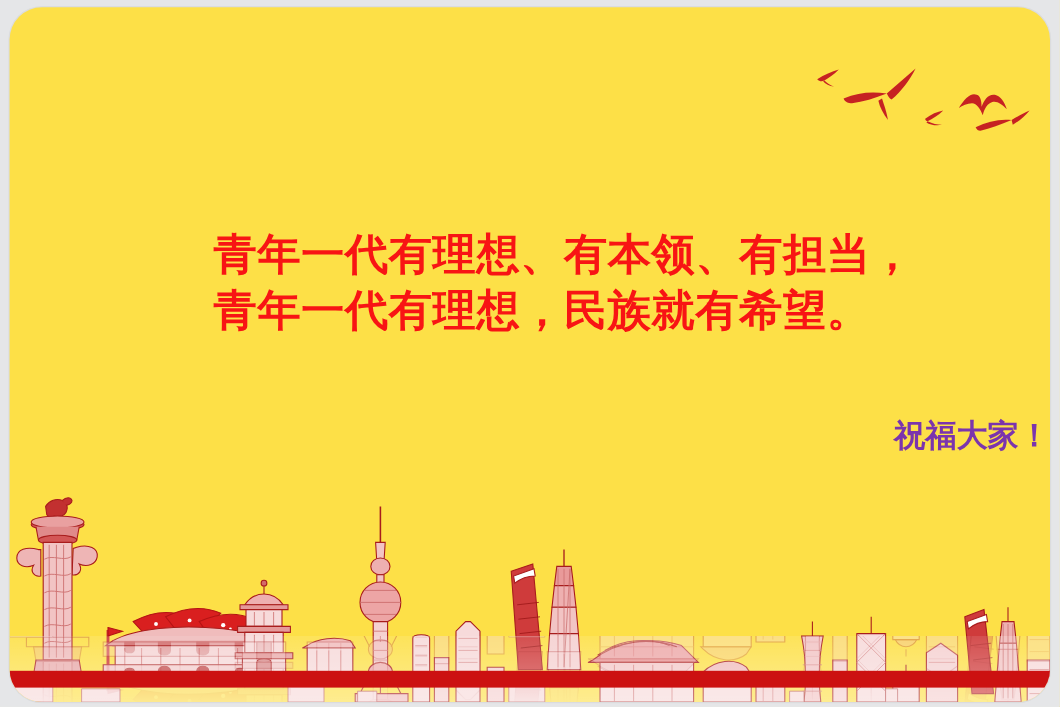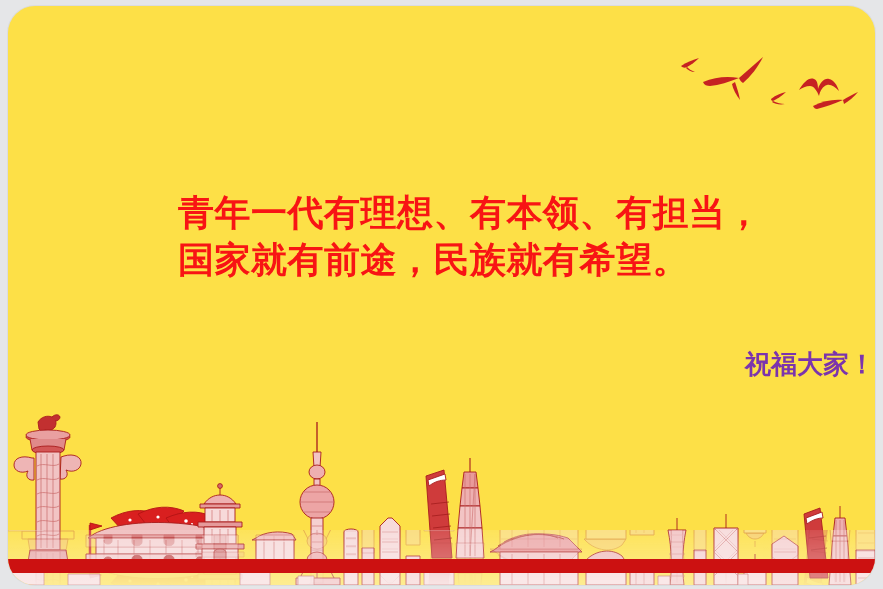--- a/index.html
+++ b/index.html
@@ -123,21 +123,21 @@
           <path d="M126 46 C131 38, 136 33, 141 35 C144 36, 145 40, 145 45 C147 39, 151 34, 156 35 C161 36, 164 41, 166 47 C162 43, 158 40, 154 41 C150 42, 147 47, 146 52 C144 47, 141 42, 137 42 C133 42, 129 44, 126 46 Z"></path>
 
           <path d="M140 62 C150 57, 160 55, 170 56 C161 60, 152 63, 144 65 C142 65, 141 64, 140 62 Z"></path>
           <path d="M170 56 C175 53, 180 50, 185 48 C181 53, 176 57, 171 60 Z"></path>
         </g>
       </svg>
     </div>
 
     <div class="headline-block">
       <div class="headline-line">青年一代有理想、有本领、有担当，</div>
-      <div class="headline-line">国家就有前途，民族就有希望。</div>
+      <div class="headline-line">青年一代有理想，民族就有希望。</div>
     </div>
 
     <div class="subtitle-block">
       <span class="subtitle-text">祝福大家！</span>
     </div>
 
     <div class="skyline-layer">
       <svg viewBox="0 0 867 175" xmlns="http://www.w3.org/2000/svg">
         <defs>
           <clipPath id="reflectClip">

